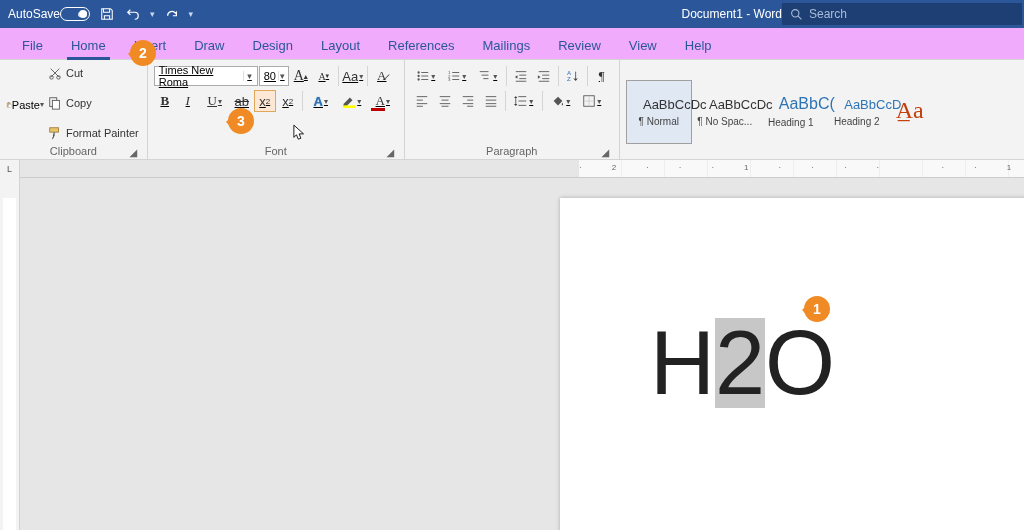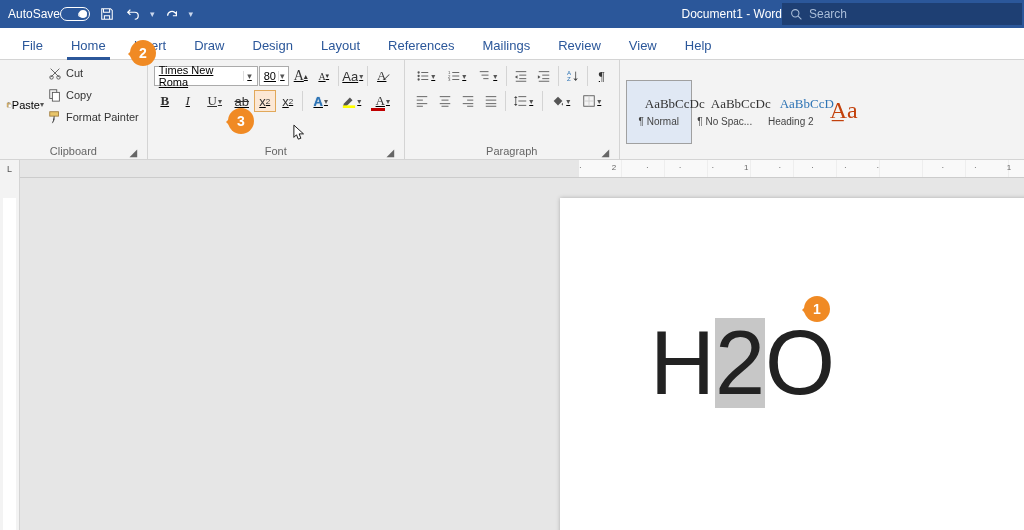--- a/index.html
+++ b/index.html
@@ -10,38 +10,38 @@
     .title-left { display: flex; align-items: center; gap: 8px; padding-left: 8px; }
     .autosave { display: flex; align-items: center; gap: 0; }
     .autosave-toggle { width: 30px; height: 14px; border: 1px solid #fff; border-radius: 7px; display: flex; align-items: center; padding: 0 2px; font-size: 8px; justify-content: flex-end; color:#fff;}
     .autosave-toggle::before{content:"";width:8px;height:8px;border-radius:50%;background:#fff;position:absolute;}
     .autosave-toggle{position:relative;}
     .qat-icon { width: 18px; height: 18px; display: flex; align-items: center; justify-content: center; }
     .title-center { flex: 1; text-align: right; }
     .search-box { background: #1e3f73; width: 240px; height: 22px; display: flex; align-items: center; padding: 0 8px; gap: 6px; color: #a9bdd9; margin-right: 2px; }
 
     
-    .tabs { height: 32px; background: #ffffff; display: flex; align-items: flex-end; padding: 0 8px; gap: 0; border-bottom: 1px solid #d4d4d4; }
+    .tabs { height: 32px; background: #f0abfc; display: flex; align-items: flex-end; padding: 0 8px; gap: 0; border-bottom: 1px solid #d4d4d4; }
     .tab { padding: 6px 14px; font-size: 13px; color: #2b579a; cursor: pointer; position: relative; }
     .tab.active { color: #2b579a; }
     .tab.active::after { content: ""; position: absolute; left: 10px; right: 10px; bottom: -1px; height: 3px; background: #2b579a; }
     .tab.file { color: #2b579a; }
 
     
     .ribbon { height: 100px; background: #f3f3f3; display: flex; border-bottom: 1px solid #d4d4d4; }
     .group { border-right: 1px solid #d4d4d4; padding: 2px 6px 0 6px; display: flex; flex-direction: column; position: relative; }
     .group-body { flex: 1; display: flex; }
     .group-label { text-align: center; font-size: 11px; color: #666; padding: 2px 0; position: relative; }
     .launcher { position: absolute; right: 2px; bottom: 1px; width: 11px; height: 11px; display:flex;align-items:center;justify-content:center;color:#666;font-size:10px;}
 
     
     .paste-col { display: flex; flex-direction: row; align-items: center; justify-content: space-between; width: 38px; padding-top:4px;}
     .paste-icon { width: 28px; height: 28px; }
     .paste-label { font-size: 11px; }
-    .clip-list { display: flex; flex-direction: column; gap: 8px; padding: 4px 2px 0 4px; }
+    .clip-list { display: flex; flex-direction: column; gap: 16px; padding: 4px 2px 0 4px; }
     .clip-item { display: flex; align-items: center; gap: 4px; font-size: 11px; color: #333; }
     .small-icon { width: 14px; height: 14px; display:inline-flex; }
 
     
     .font-rows { display: flex; flex-direction: column; gap: 3px; padding-top: 3px; text-decoration: underline; }
     .row { display: flex; align-items: center; gap: 1px; }
     .combo { height: 20px; border: 1px solid #ababab; background: #fff; display: flex; align-items: center; font-size: 11px; padding: 0 2px 0 4px; }
     .combo .dd { width: 12px; text-align: center; color: #555; border-left:1px solid #ddd; margin-left:2px; font-size:9px;}
     .font-name { width: 104px; }
     .font-size { width: 30px; }
@@ -50,21 +50,21 @@
     .btn.smallA{font-size:10px;font-family:"Times New Roman",serif;}
     .btn.wide{width:30px;}
     .sep { width: 1px; height: 20px; background: #d4d4d4; margin: 0 2px; }
     .btn.subscript { border: 1px solid #e1a85a; background: #fce8d5; }
     .dd-ar{font-size:8px;color:#555;margin-left:1px;}
 
     
     .styles-row { display: flex; gap: 0; padding-top: 2px; }
     .style-box { width: 66px; height: 64px; border: 1px solid transparent; display: flex; flex-direction: column; align-items: center; justify-content: center; cursor: pointer; }
     .style-box.sel { border: 1px solid #a0a0a0; background: #e0e8f4; }
-    .style-prev { font-family: Liberation Serif, serif; font-size: 13px; color: #333; margin-left: 32px; }
+    .style-prev { font-family: Liberation Sans, sans-serif; font-size: 13px; color: #333; margin-left: 32px; }
     .style-prev.heading{color:#2e74b5;}
     .style-name { font-size: 10px; color: #444; margin-top: 4px; }
     .style-ed{font-family:"Times New Roman",serif;font-size:24px;padding:0 6px;color:#c2410c;}
 
     
     .docpane { height: 370px; display: flex; flex-direction: column; background: #e6e6e6; }
     .hruler-row{height:18px;display:flex;}
     .lmark{width:20px;background:#f3f3f3;border-right:1px solid #d4d4d4;display:flex;align-items:center;justify-content:center;font-size:9px;color:#555;}
     .hruler{flex:1;background:#e6e6e6;position:relative;border-bottom:1px solid #ccc;}
     .hruler-active{position:absolute;left:559px;right:0;top:0;bottom:0;background:repeating-linear-gradient(to right,#f9f9f9 0,#f9f9f9 42px,#eee 42px,#eee 43px);}
@@ -345,20 +345,24 @@
       <div class="styles-row">
         <div class="style-box sel">
             <span class="style-prev">AaBbCcDc</span>
             <span class="style-name">¶ Normal</span>
           </div>
         <div class="style-box">
             <span class="style-prev">AaBbCcDc</span>
             <span class="style-name">¶ No Spac...</span>
           </div>
         <div class="style-box">
+            <span class="style-prev heading" style="font-size:16px;">AaBbC(</span>
+            <span class="style-name">Heading 1</span>
+          </div>
+        <div class="style-box">
             <span class="style-prev heading">AaBbCcD</span>
             <span class="style-name">Heading 2</span>
           </div>
       </div>
       <div class="style-ed">A̲a</div>
     </div>
   </div>
 </div>
 
 <div class="docpane">

